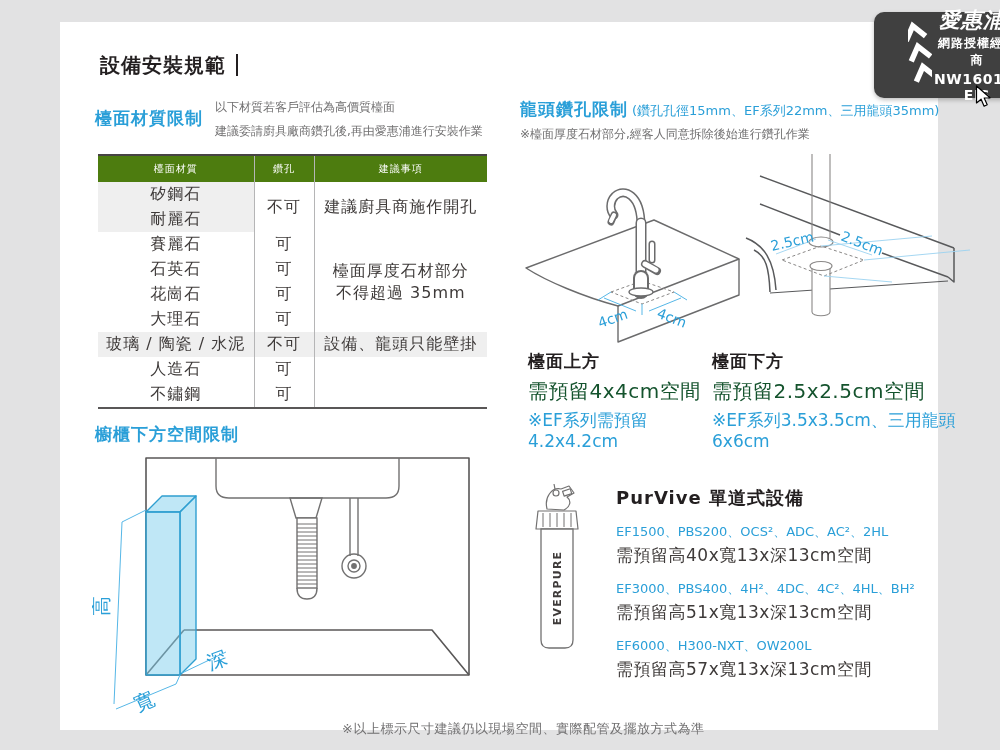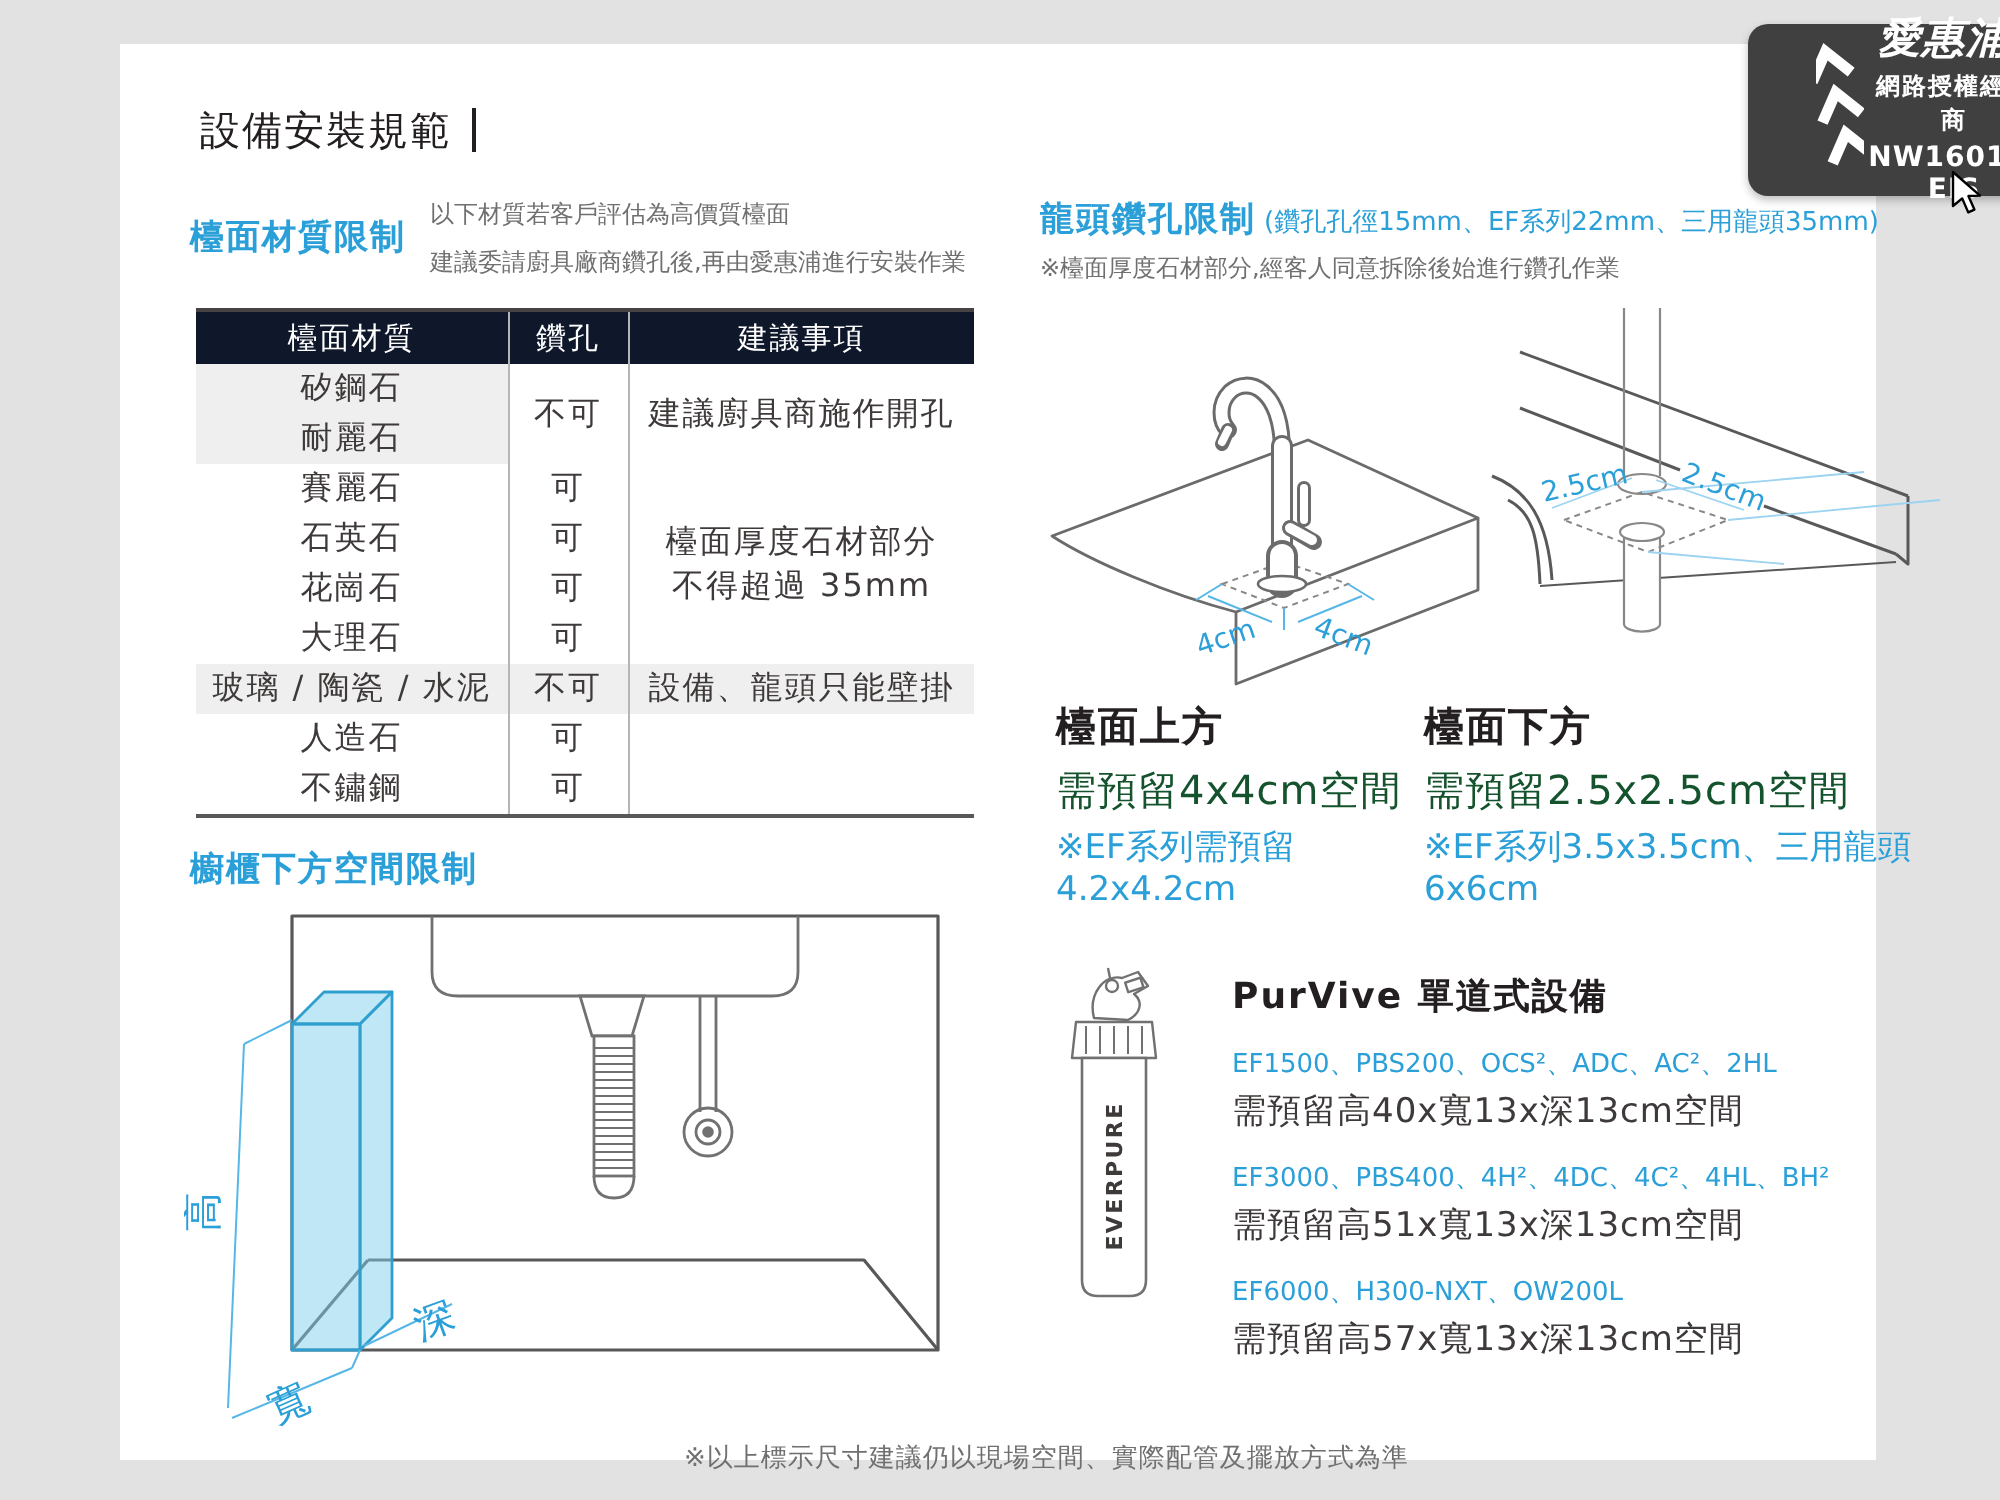--- a/index.html
+++ b/index.html
@@ -1,39 +1,39 @@
 <!DOCTYPE html>
 <html><head>
 <meta charset="utf-8">
 <style>
   html,body{margin:0;padding:0;}
   .page{position:relative;width:1000px;height:750px;background:#e2e2e3;font-family:"DejaVu Sans",sans-serif;overflow:hidden;}
   .panel{position:absolute;left:60px;top:22px;width:878px;height:708px;background:#ffffff;}
   .abs{position:absolute;}
 
   
-  .page-title{left:100px;top:52px;font-size:20px;font-weight:normal;color:#231f20;letter-spacing:1px;}
+  .page-title{left:100px;top:52px;font-size:20px;font-weight:bold;color:#231f20;letter-spacing:1px;}
   .vbar{display:inline-block;width:2px;height:22px;background:#231f20;margin-left:10px;vertical-align:-4px;}
 
   
   .sec-head{font-size:17px;font-weight:bold;color:#2a9fd8;letter-spacing:1px;}
   .sec-head-detail{font-size:13px;font-weight:normal;color:#2a9fd8;letter-spacing:0;margin-left:4px;}
   .gray-note{font-size:12px;color:#717071;line-height:24px;}
 
   
   .mat-table{border-collapse:collapse;table-layout:fixed;width:389px;border-top:2px solid #474344;border-bottom:2px solid #595757;}
-  .mat-table th{background:#0f172a;color:#ffffff;font-size:15px;font-weight:normal;height:24px;letter-spacing:1px;}
+  .mat-table th{background:#4d7c0f;color:#ffffff;font-size:10px;font-weight:normal;height:24px;letter-spacing:1px;}
   .mat-table td{font-size:16px;color:#3e3a39;text-align:center;height:25px;padding:0;letter-spacing:1px;}
   .mat-table td+td,.mat-table th+th{border-left:1px solid #b5b5b6;}
   .shade{background:#efefef;}
   .shade-row td{background:#efefef;}
   .advice-two div{line-height:22px;}
 
   
-  .dim-title{font-size:20px;font-weight:bold;color:#231f20;letter-spacing:1px;}
+  .dim-title{font-size:17px;font-weight:bold;color:#231f20;letter-spacing:1px;}
   .dim-space{font-size:20px;color:#14532d;margin-top:5px;letter-spacing:0.5px;}
   .blue-note{font-size:17px;color:#2a9fd8;margin-top:5px;line-height:21px;}
 
   
   .pv-head{font-size:18px;font-weight:bold;color:#231f20;letter-spacing:1px;}
   .pv-models{font-size:13px;color:#2a9fd8;margin-top:13px;}
   .pv-space{font-size:17px;color:#3e3a39;margin-top:3px;letter-spacing:0.5px;}
 
   .footer-note{font-size:13px;color:#717071;letter-spacing:0.5px;}
 

